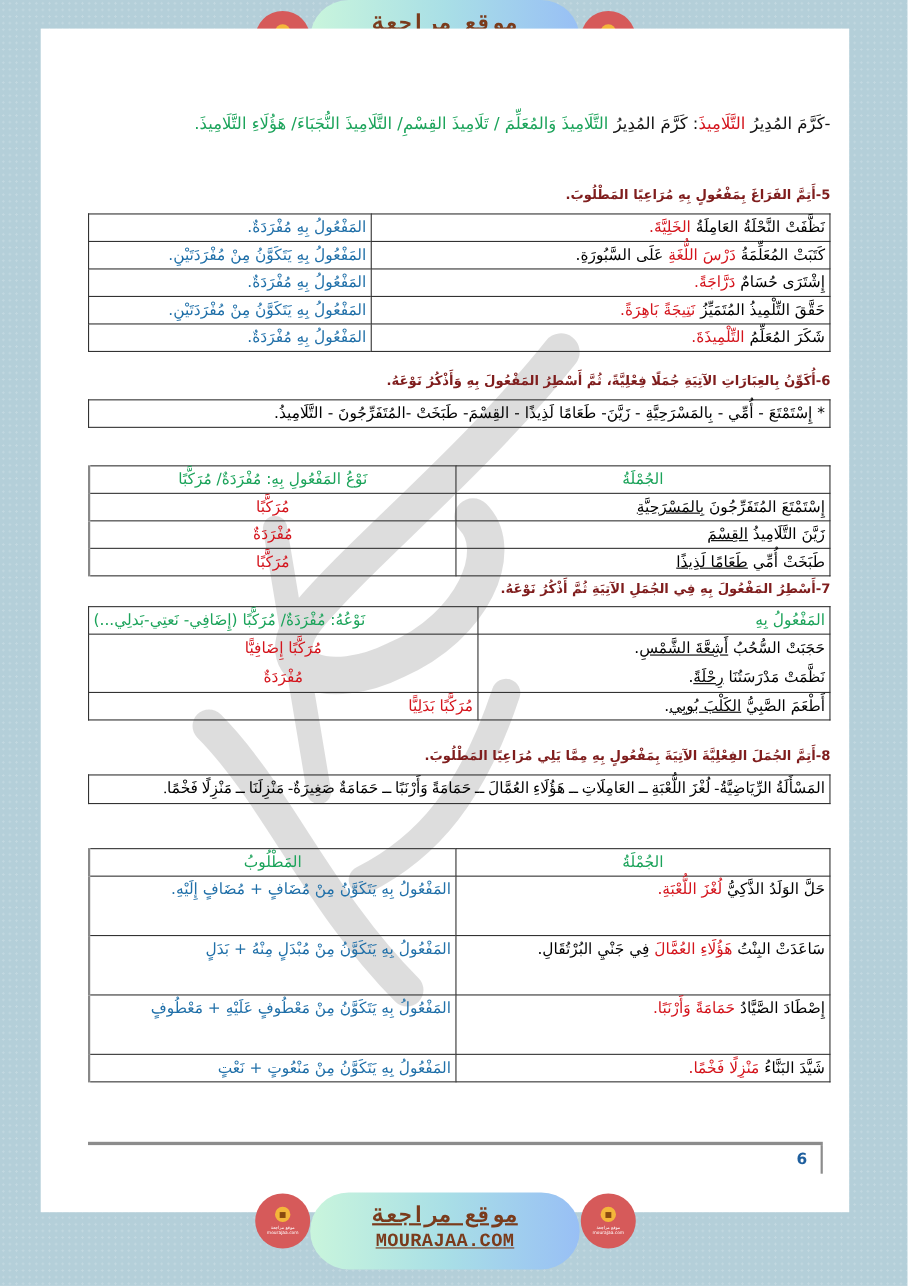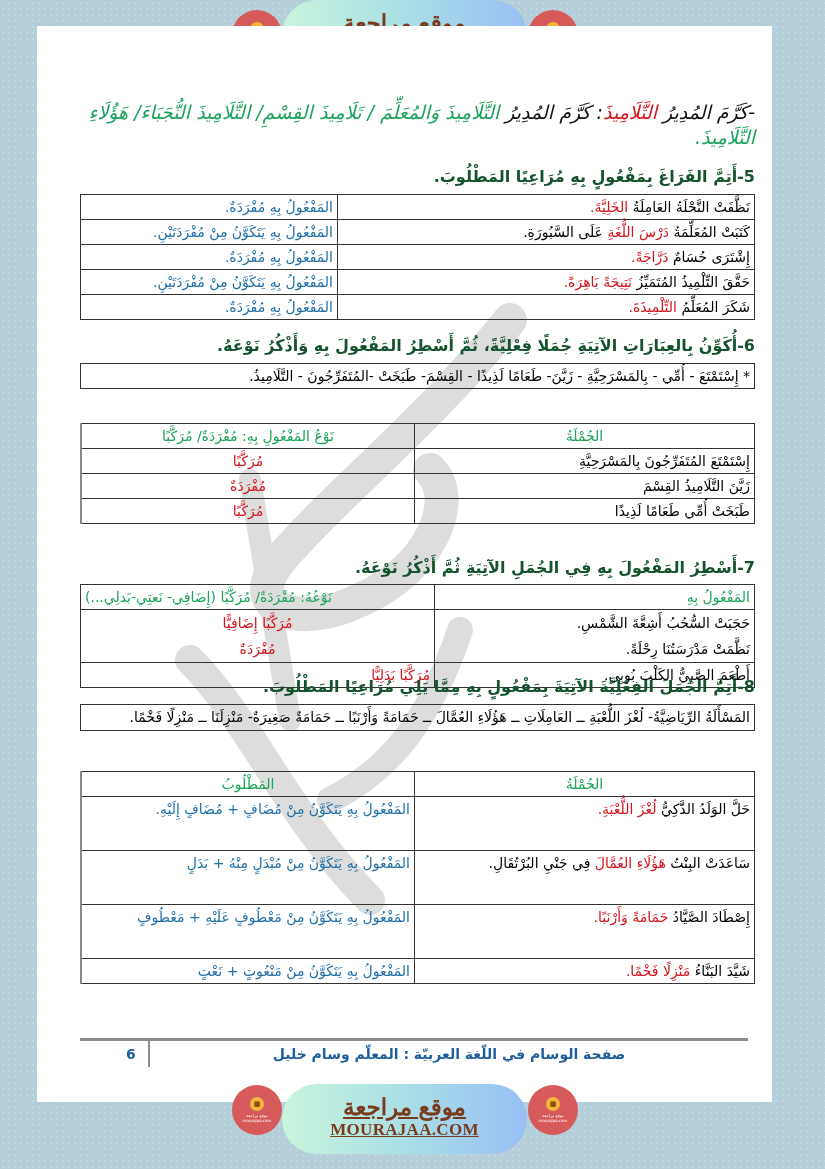--- a/index.html
+++ b/index.html
@@ -23,25 +23,25 @@
   .banner.bottom { top: 1080px; }
   .pill {
     position: absolute; left: 282px; width: 245px; height: 70px;
     border-radius: 35px;
     background: linear-gradient(90deg, #c9f5dc 0%, #a9dfe6 50%, #98bff5 100%);
     display: flex; flex-direction: column; align-items: center; justify-content: center;
   }
   .banner.top .pill { top: 0; }
   .banner.bottom .pill { top: 4px; }
   .pill .ar {
-    font-family: Liberation Sans, sans-serif; font-size: 23px; font-weight: bold;
+    font-family: Liberation Mono, monospace; font-size: 20px; font-weight: bold;
     color: #7a3b1c; text-decoration: underline; line-height: 22px; direction: rtl;
   }
   .pill .en {
-    font-family: Liberation Serif, serif; font-size: 17px; font-weight: bold;
+    font-family: Liberation Mono, monospace; font-size: 17px; font-weight: bold;
     color: #7a3b1c; text-decoration: underline; line-height: 24px; letter-spacing: 0.3px;
   }
   .badge {
     position: absolute; width: 50px; height: 50px; border-radius: 50%;
     background: #d65a5a;
     display: flex; flex-direction: column; align-items: center; justify-content: center;
   }
   .banner.top .badge { top: 10px; }
   .banner.bottom .badge { top: 5px; }
   .badge.left { left: 232px; }
@@ -51,37 +51,37 @@
     font-size: 7px; color: #8a4a10; display: flex; align-items: center; justify-content: center;
   }
   .badge .btxt { font-size: 4px; color: #fff; line-height: 5px; margin-top: 2px; text-align: center; }
 
   
   .rtl { direction: rtl; text-align: right; }
   .content {
     position: absolute; left: 80px; width: 675px;
     font-family: "DejaVu Sans", "Liberation Sans", sans-serif;
   }
-  .line { font-size: 19px; line-height: 25px; color: #111; font-style: italic; }
+  .line { font-size: 15px; line-height: 25px; color: #111; }
   .green { color: #1ba35a; }
   .red { color: #d4141c; }
   .blue { color: #1f6fa8; text-align: right; }
   .black { color: #111; }
   .heading {
-    font-size: 16px; font-weight: bold; color: #14532d; line-height: 22px;
+    font-size: 12px; font-weight: bold; color: #7f1d1d; line-height: 22px;
   }
   table.ws {
     border-collapse: collapse; width: 100%; direction: rtl;
     font-size: 14px;
   }
   table.ws td {
     border: 1px solid #333; padding: 0 4px; vertical-align: top; line-height: 24px;
   }
   table.ws td.mid { border-left: 2px solid #888; }
-  .u { }
+  .u { text-decoration: underline; }
   .watermark {
     position: absolute; left: 130px; top: 300px; width: 460px; height: 620px;
     pointer-events: none; opacity: 0.28;
   }
   .footer-rule {
     position: absolute; left: 80px; top: 1038px; width: 668px; height: 3px; background: #8c8c8c;
   }
   .footer {
     position: absolute; left: 80px; top: 1041px; width: 668px; height: 26px;
     display: flex; direction: rtl; align-items: center;
@@ -191,21 +191,21 @@
     <tr>
       <td><span>طَبَخَتْ أُمِّي </span><span class="u">طَعَامًا لَذِيذًا</span></td>
       <td class="red mid">
             <div style="text-align:center">مُرَكَّبًا</div>
           </td>
     </tr>
   </tbody>
     </table>
 </div>
 
-<div class="content rtl" style="top:557px;">
+<div class="content rtl" style="top:524px;">
   <div class="heading">7-أَسْطِرُ المَفْعُولَ بِهِ فِي الجُمَلِ الآتِيَةِ ثُمَّ أَذْكُرُ نَوْعَهُ.</div>
   <table class="ws" style="margin-top:5px;">
     <tbody>
         <tr>
       <td style="width:320px;" class="green">
             <div style="text-align:right">المَفْعُولُ بِهِ</div>
           </td>
       <td class="green">
             <div style="text-align:left">نَوْعُهُ: مُفْرَدَةٌ/ مُرَكَّبًا (إِضَافِي- نَعتِي-بَدلِي...)</div>
           </td>
@@ -225,21 +225,21 @@
       <td class="red">
             <div style="text-align:right">مُرَكَّبًا بَدَلِيًّا</div>
           </td>
     </tr>
   </tbody>
     </table>
 </div>
 
 <div class="content rtl" style="top:676px;">
   <div class="heading">8-أَتِمَّ الجُمَلَ الفِعْلِيَّةَ الآتِيَةَ بِمَفْعُولٍ بِهِ مِمَّا يَلِي مُرَاعِيًا المَطْلُوبَ.</div>
-  <table class="ws" style="margin-top:6px;">
+  <table class="ws" style="margin-top:6px;font-family:Liberation Serif, serif;">
     <tbody>
         <tr>
           <td style="line-height:25px;">المَسْأَلَةُ الرِّيَاضِيَّةُ- لُغْزَ اللُّعْبَةِ ــ العَامِلَاتِ ــ هَؤُلَاءِ العُمَّالَ ــ حَمَامَةً وَأَرْنَبًا ــ حَمَامَةٌ صَغِيرَةٌ- مَنْزِلَنَا ــ مَنْزِلًا فَخْمًا.</td>
         </tr>
   </tbody>
     </table>
   <table class="ws" style="margin-top:40px;">
     <tbody>
         <tr>
       <td style="width:340px;" class="green">
@@ -264,21 +264,20 @@
     <tr>
       <td><span>شَيَّدَ البَنَّاءُ </span><span class="red">مَنْزِلًا فَخْمًا.</span><span></span></td>
       <td class="blue mid">المَفْعُولُ بِهِ يَتَكَوَّنُ مِنْ مَنْعُوتٍ + نَعْتٍ</td>
     </tr>
   </tbody>
     </table>
 </div>
 
 <div class="footer-rule"></div>
 <div class="footer">
-  <div class="ftitle">صفحة الوسام في اللّغة العربيّة : المعلّم وسام خليل</div>
   <div class="fpage">6</div>
 </div>
 
 <div class="banner bottom">
   <div class="badge left">
     <div class="dot">■</div>
     <div class="btxt">موقع مراجعة mourajaa.com</div>
   </div>
   <div class="pill">
     <div class="ar">موقع مراجعة</div>

